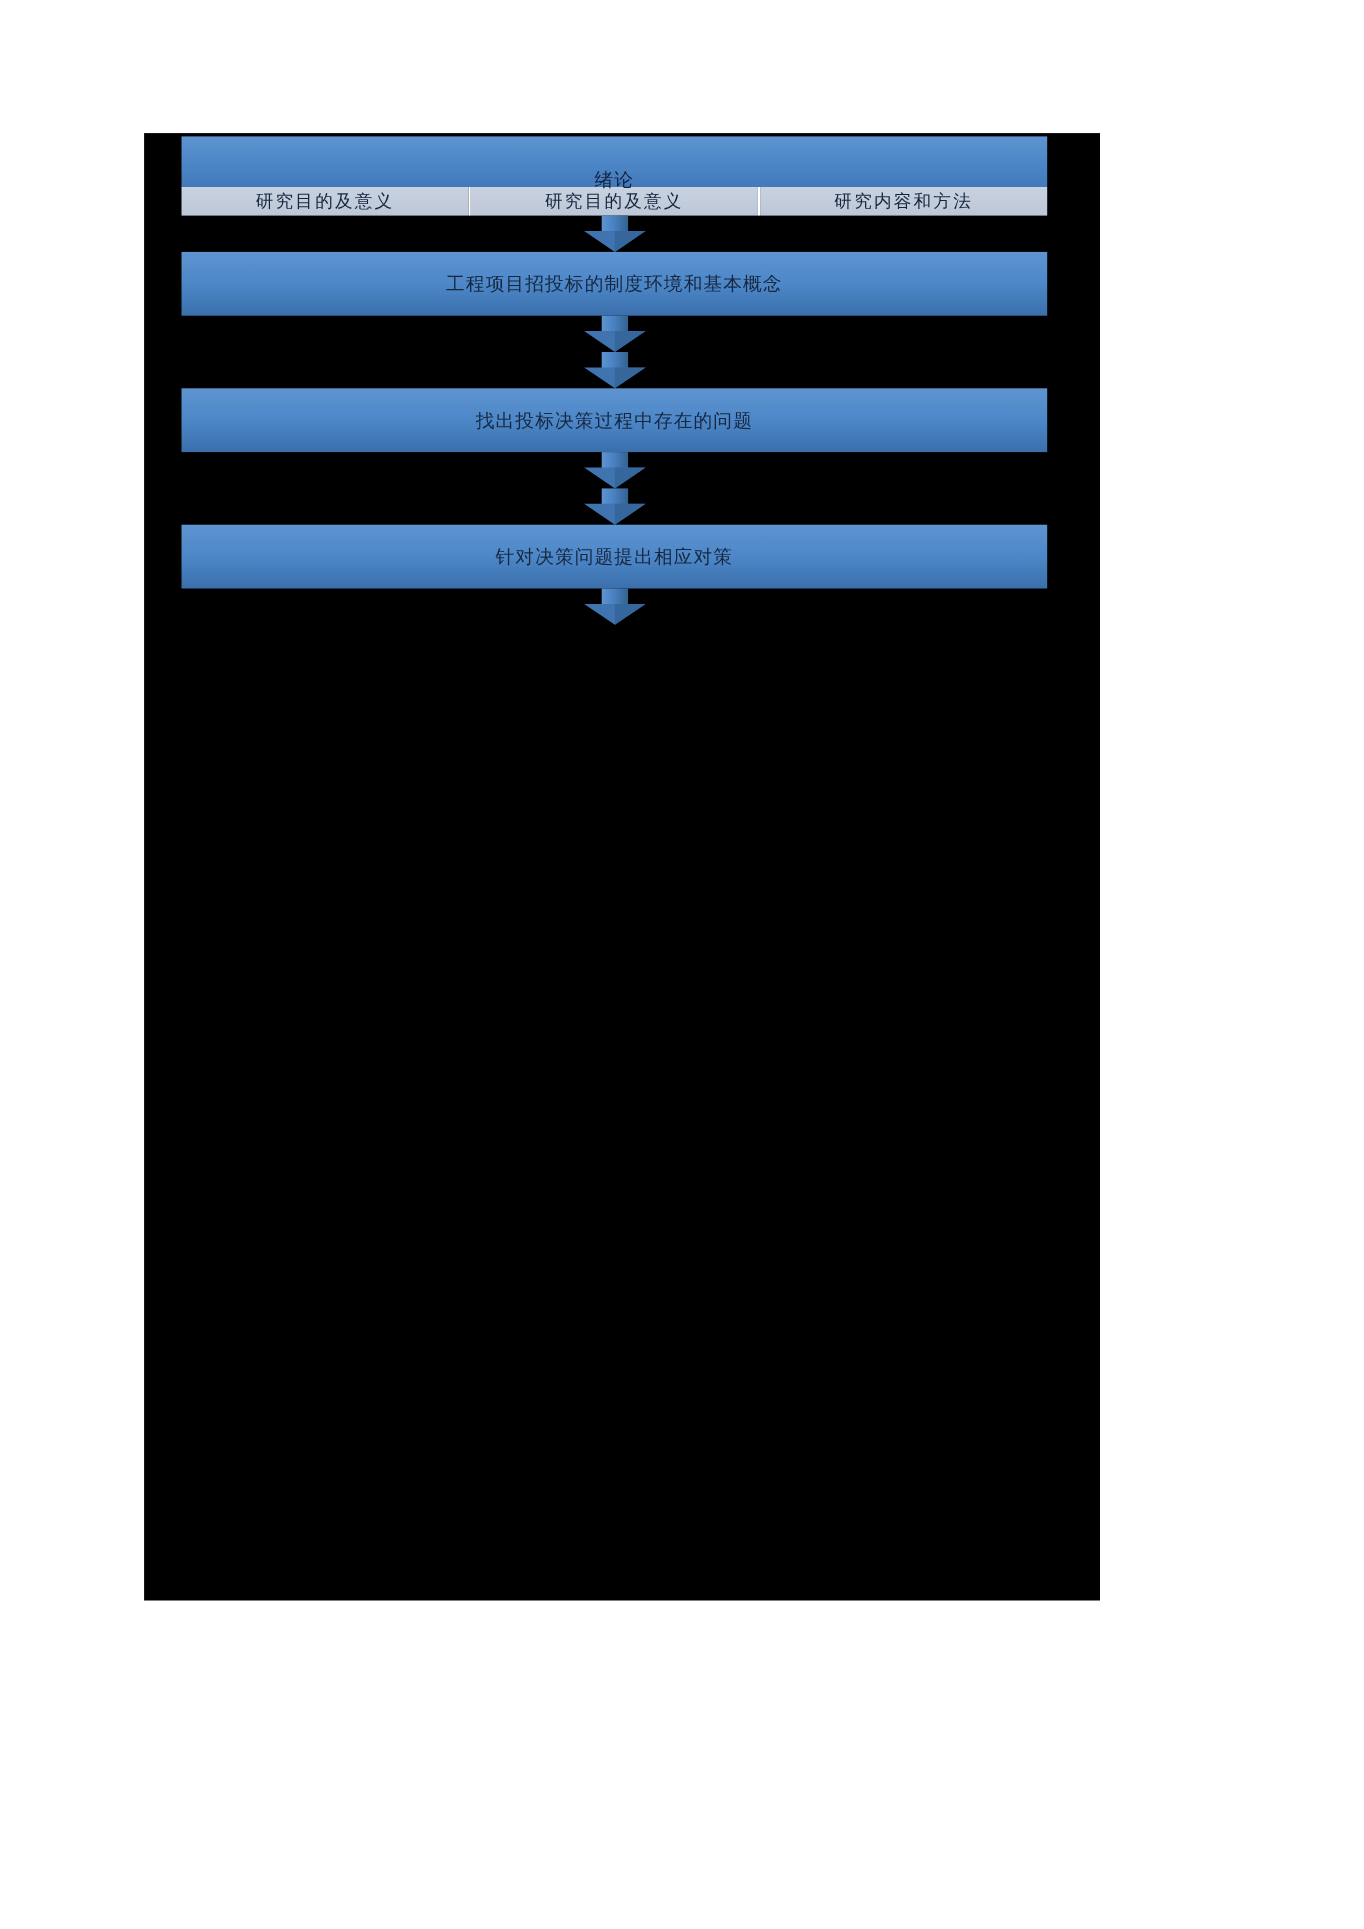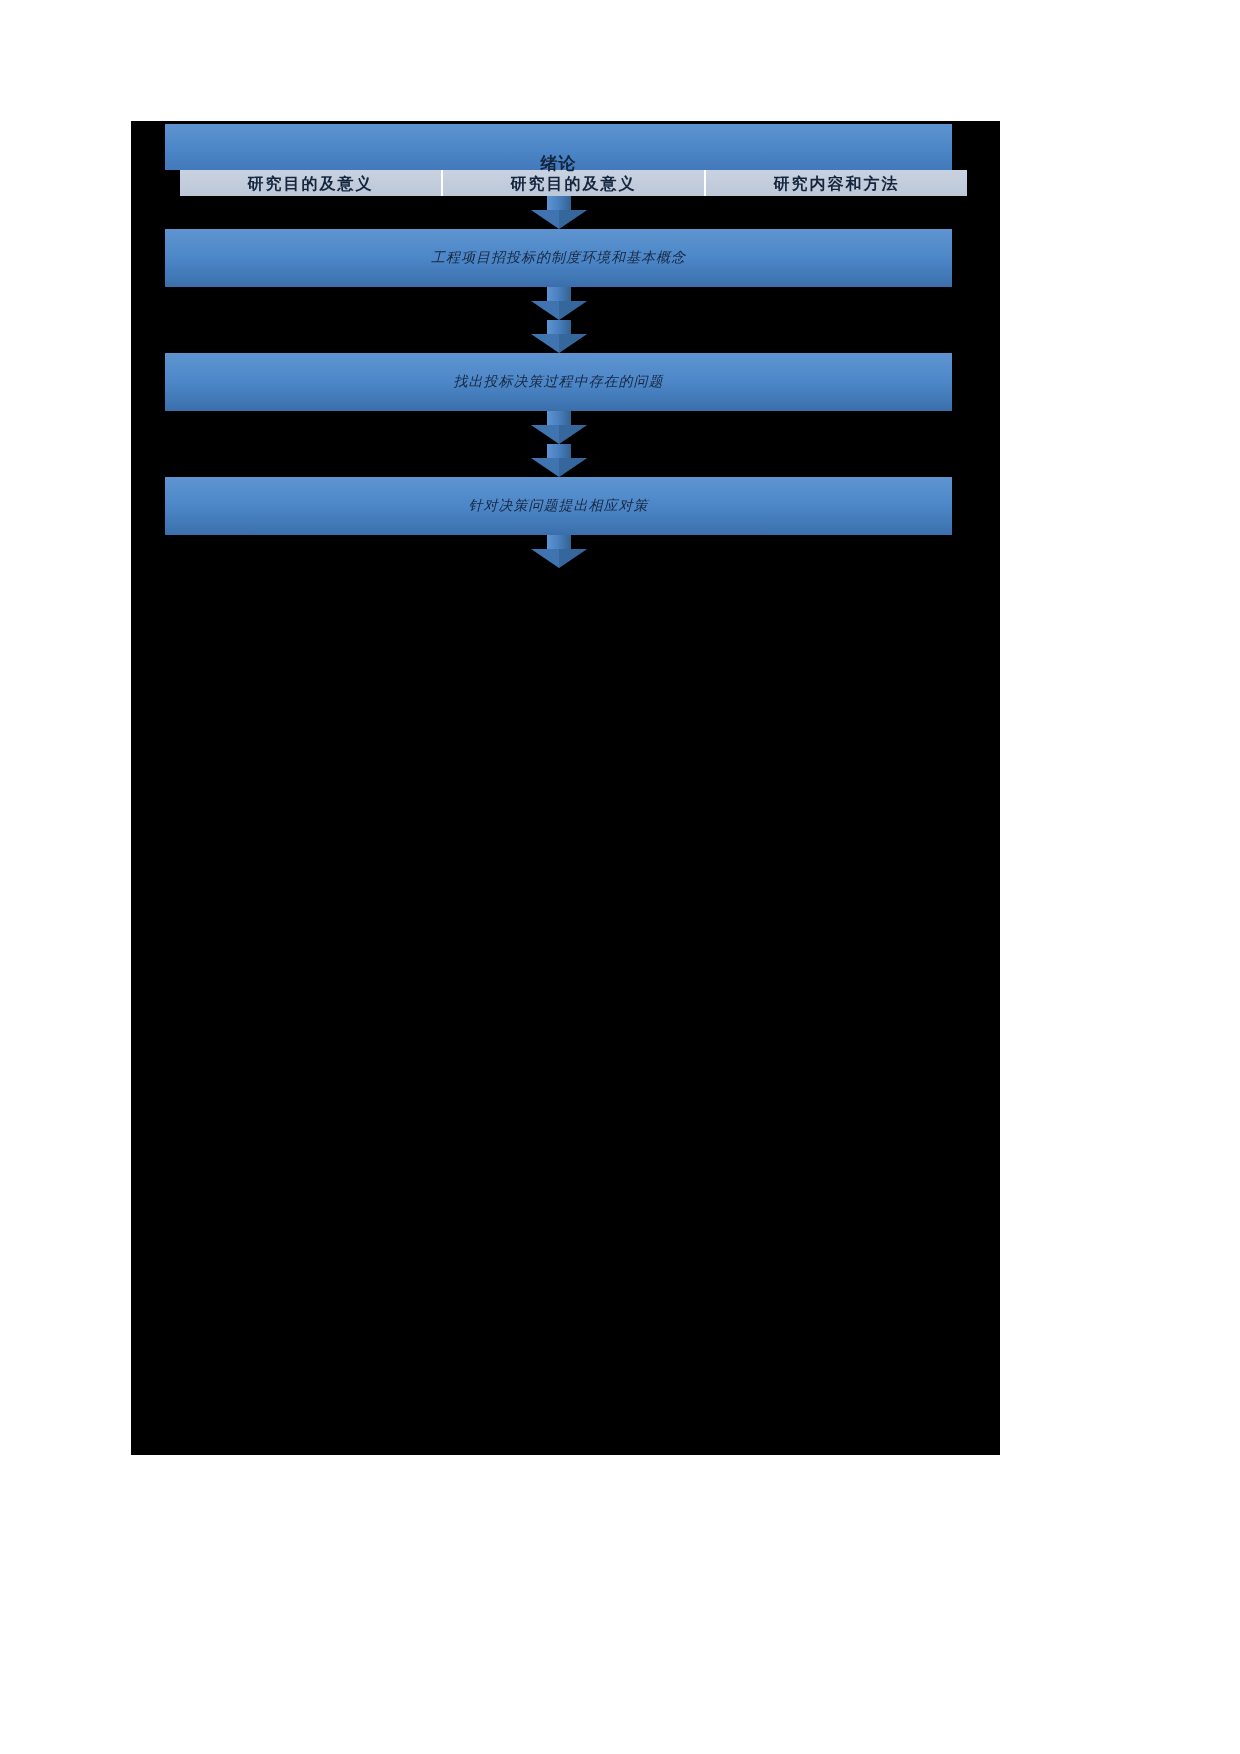--- a/index.html
+++ b/index.html
@@ -30,21 +30,20 @@
     position: absolute;
     left: 34px;   
     top: 3px;     
     width: 787px;
   }
 
   
   .header-group {
     position: relative;
     width: 707px;
-    font-weight: bold;
   }
   .header-title-bar {
     position: relative;
     width: 787px;
     height: 46px;
     background: linear-gradient(to bottom, #5e94d0 0%, #4c86c7 55%, #4279bb 100%);
     box-sizing: border-box;
   }
   .header-title-text {
     position: absolute;
@@ -58,21 +57,20 @@
     letter-spacing: 1px;
     white-space: nowrap;
     overflow: hidden;
     height: 19px;
   }
   .header-subrow {
     display: flex;
     width: 787px;
     height: 26px;
     margin-top: 0;
-    margin-left: 15px;
   }
   .header-cell {
     flex: 1 1 0;
     background: linear-gradient(to bottom, #c9d2e0 0%, #bcc7d8 100%);
     border-right: 2px solid #ffffff;
     text-align: center;
     font-size: 16px;
     color: #14253d;
     line-height: 28px;
     letter-spacing: 2px;
@@ -131,25 +129,24 @@
     position: relative;
     width: 787px;
     height: 58px;
     background: linear-gradient(to bottom, #5e94d0 0%, #4d87c8 50%, #3a6fab 100%);
     display: flex;
     align-items: center;
     justify-content: center;
     box-sizing: border-box;
   }
   .process-box-label {
-    font-size: 14px;
+    font-size: 17px;
     color: #16273f;
     letter-spacing: 1px;
     white-space: nowrap;
-    font-style: italic;
   }
 </style>
 </head>
 <body>
 
 <div id="canvas-region">
 
   <div id="flow">
 
     <div class="header-group">

